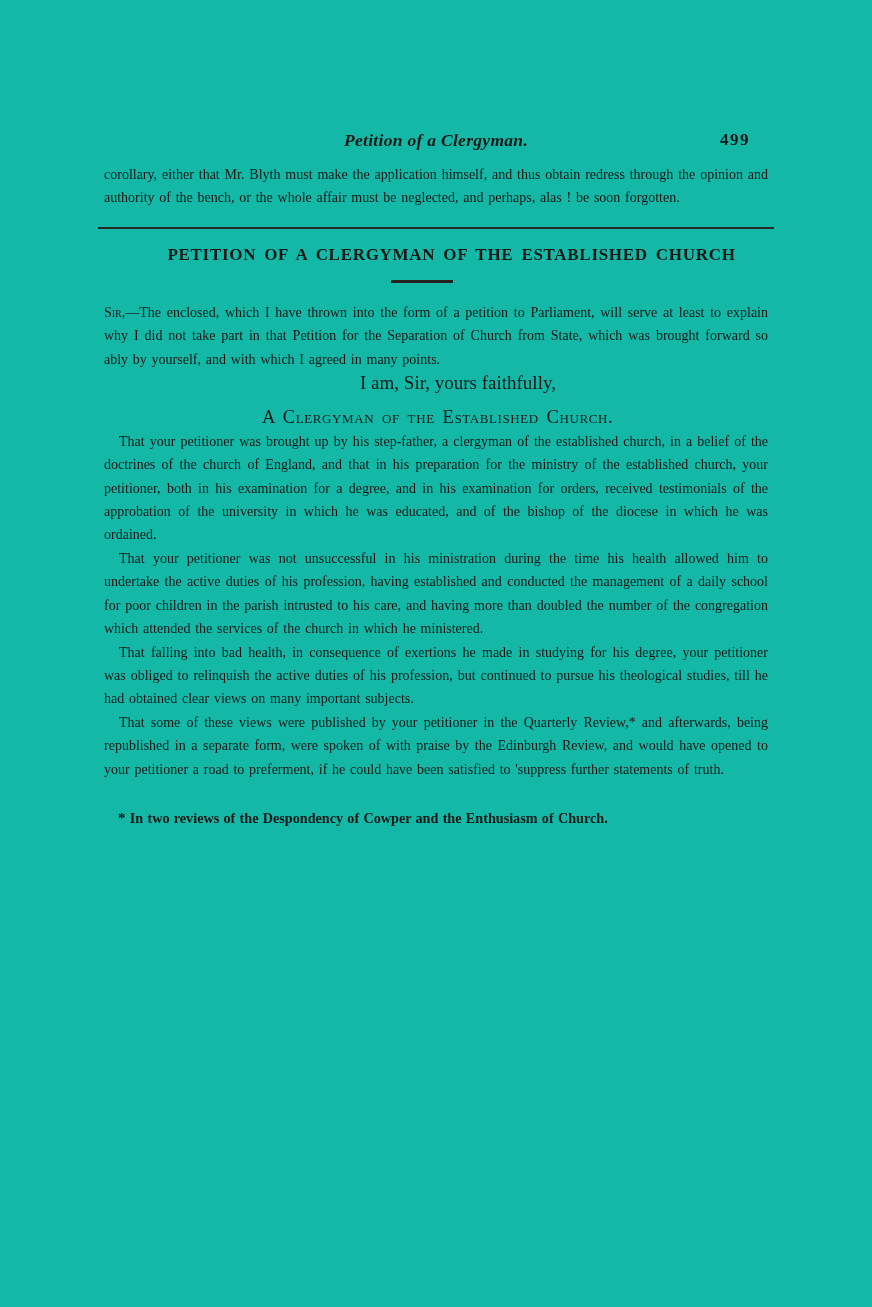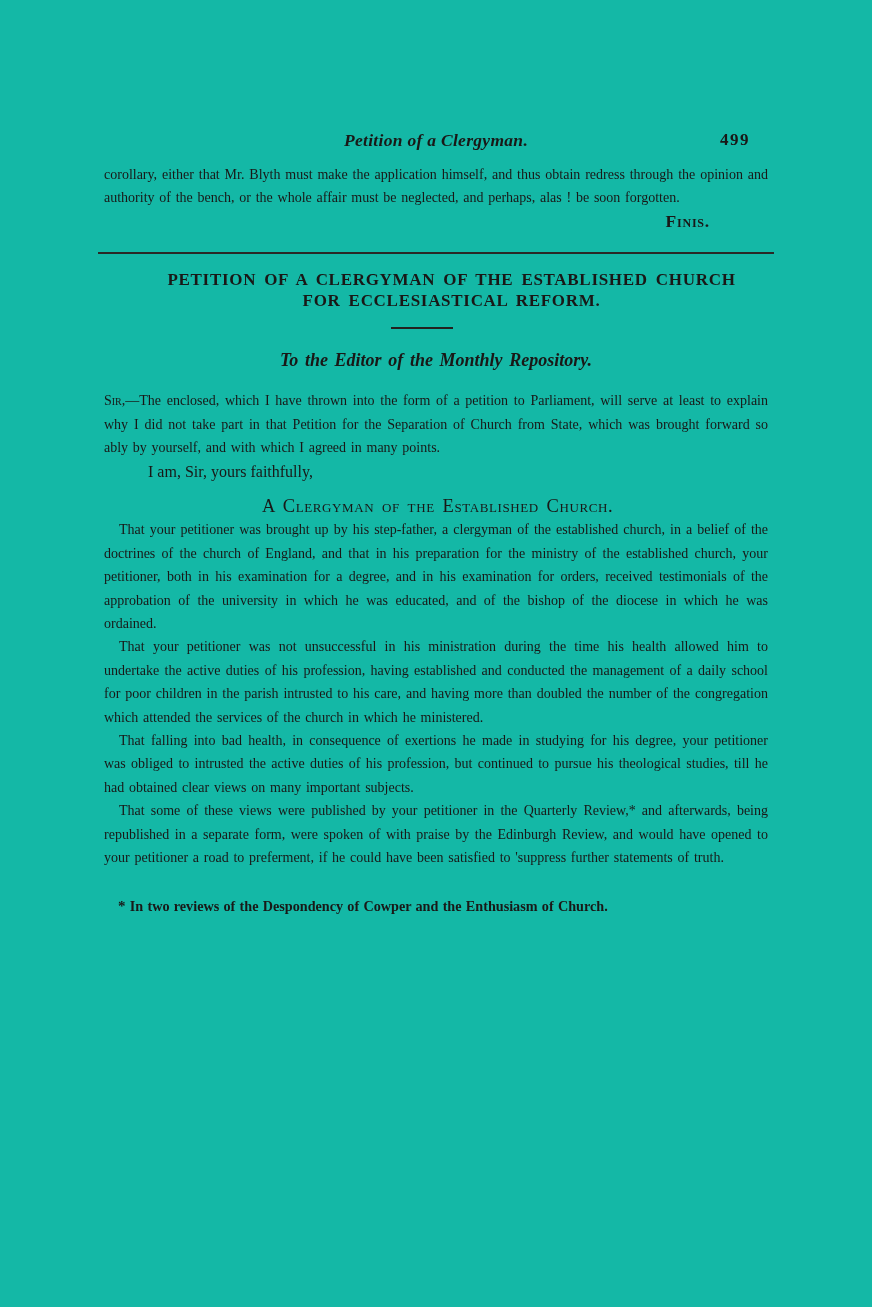--- a/index.html
+++ b/index.html
@@ -92,22 +92,23 @@
     margin: 21px 0 0;
     text-align: center;
     font-style: italic;
     font-weight: bold;
     font-size: 18px;
     word-spacing: 0.12em;
   }
   .letter-open { margin-top: 18px; }
   .valediction {
     margin: 0 0 0 44px;
-    font-size: 16px;
+    font-size: 19px;
     line-height: 23.4px;
+    text-align: center;
   }
   .signature {
     margin: 12px 0 0 158px;
     font-size: 18.5px;
     line-height: 23.4px;
     letter-spacing: 0.6px;
     word-spacing: 0.14em;
   }
   .petition-start { }
   .footnote {
@@ -126,45 +127,40 @@
 <div class="sheet">
   <div class="column">
 
     <div class="running-header">
       <span class="running-title">Petition of a Clergyman.</span>
       <span class="page-number">499</span>
     </div>
 
     <p class="body-par">corollary, either that Mr. Blyth must make the application himself, and thus obtain redress through the opinion and authority of the bench, or the whole affair must be neglected, and perhaps, alas ! be soon forgotten.</p>
 
-    <div class="finis-line">
-      <span class="smallcaps finis">Finis.</span>
-    </div>
 
     <hr class="full-rule">
 
     <h2 class="article-title">
       <span class="title-line">PETITION OF A CLERGYMAN OF THE ESTABLISHED CHURCH</span>
-      <span class="title-line">FOR ECCLESIASTICAL REFORM.</span>
     </h2>
 
     <div class="short-rule"></div>
 
-    <p class="editor-address">To the Editor of the Monthly Repository.</p>
 
     <p class="body-par letter-open"><span class="smallcaps">Sir,</span><span>—The enclosed, which I have thrown into the form of a petition to Parliament, will serve at least to explain why I did not take part in that Petition for the Separation of Church from State, which was brought forward so ably by yourself, and with which I agreed in many points.</span></p>
 
     <p class="valediction">I am, Sir, yours faithfully,</p>
 
     <p class="signature smallcaps">A Clergyman of the Established Church.</p>
 
     <p class="body-par indent petition-start">That your petitioner was brought up by his step-father, a clergyman of the established church, in a belief of the doctrines of the church of England, and that in his preparation for the ministry of the established church, your petitioner, both in his examination for a degree, and in his examination for orders, received testimonials of the approbation of the university in which he was educated, and of the bishop of the diocese in which he was ordained.</p>
 
     <p class="body-par indent">That your petitioner was not unsuccessful in his ministration during the time his health allowed him to undertake the active duties of his profession, having established and conducted the management of a daily school for poor children in the parish intrusted to his care, and having more than doubled the number of the congregation which attended the services of the church in which he ministered.</p>
 
-    <p class="body-par indent">That falling into bad health, in consequence of exertions he made in studying for his degree, your petitioner was obliged to intrusted the active duties of his profession, but continued to pursue his theological studies, till he had obtained clear views on many important subjects.</p>
+    <p class="body-par indent">That falling into bad health, in consequence of exertions he made in studying for his degree, your petitioner was obliged to relinquish the active duties of his profession, but continued to pursue his theological studies, till he had obtained clear views on many important subjects.</p>
 
     <p class="body-par indent">That some of these views were published by your petitioner in the Quarterly Review,* and afterwards, being republished in a separate form, were spoken of with praise by the Edinburgh Review, and would have opened to your petitioner a road to preferment, if he could have been satisfied to 'suppress further statements of truth.</p>
 
     <p class="footnote"><span class="footnote-marker">*</span> <span>In two reviews of the Despondency of Cowper and the Enthusiasm of Church.</span></p>
 
   </div>
 </div>
 
 </body></html>

